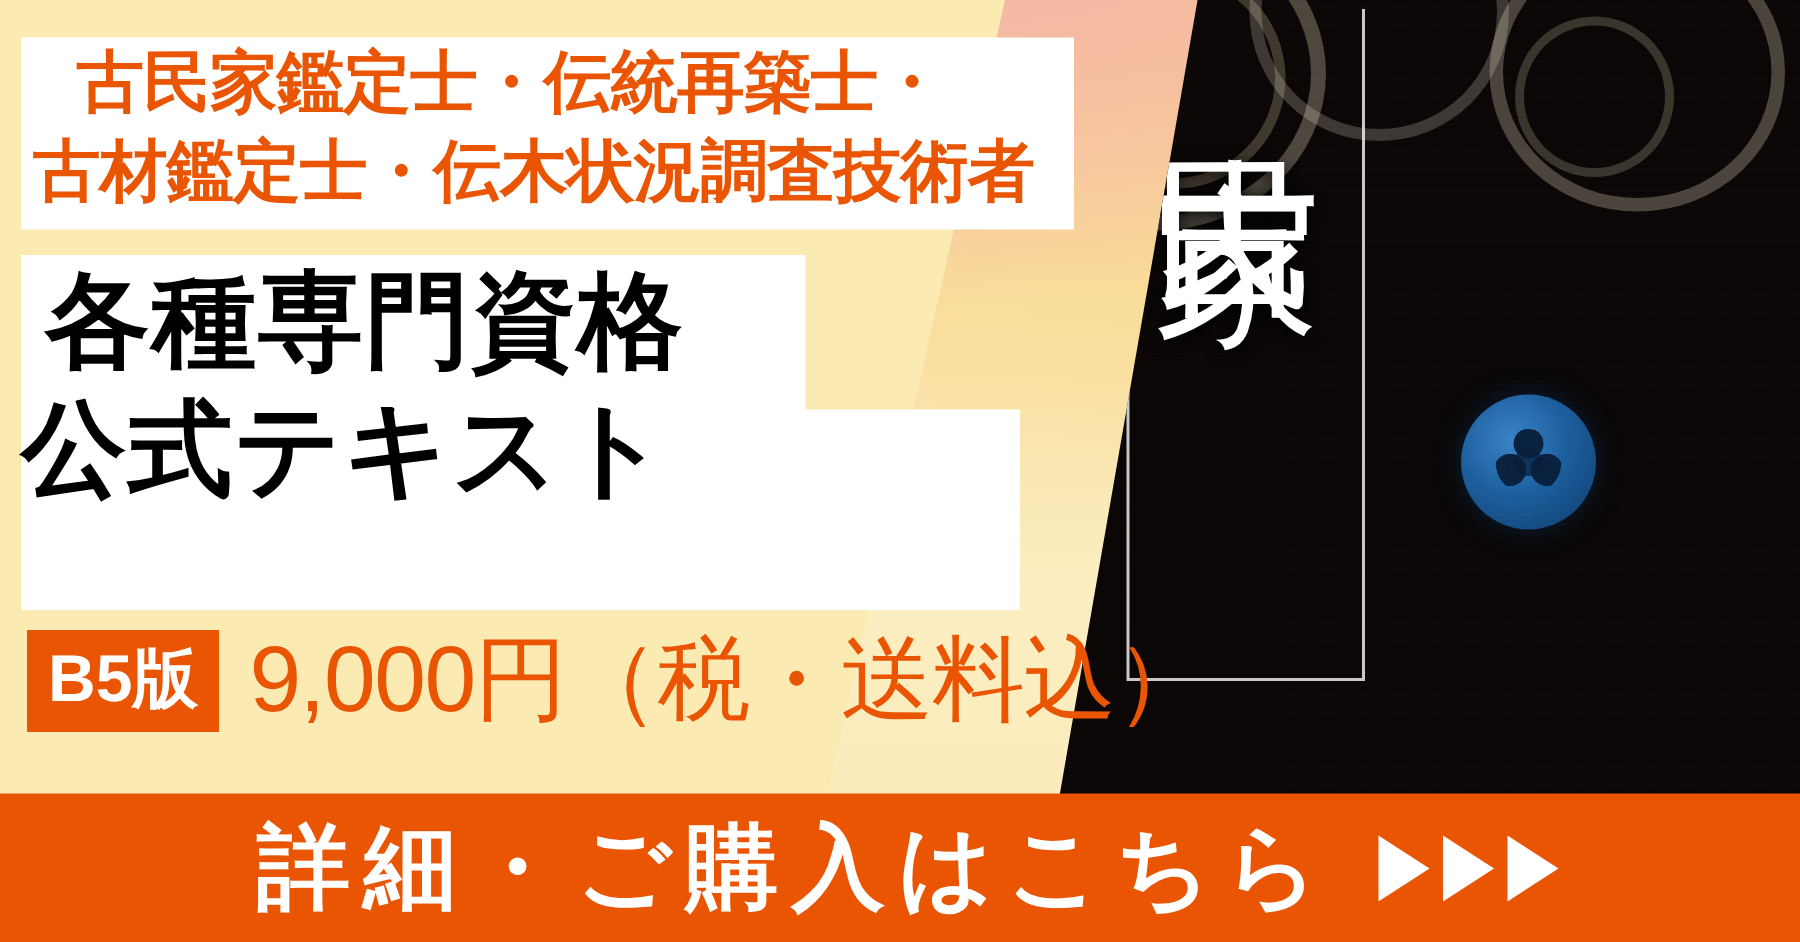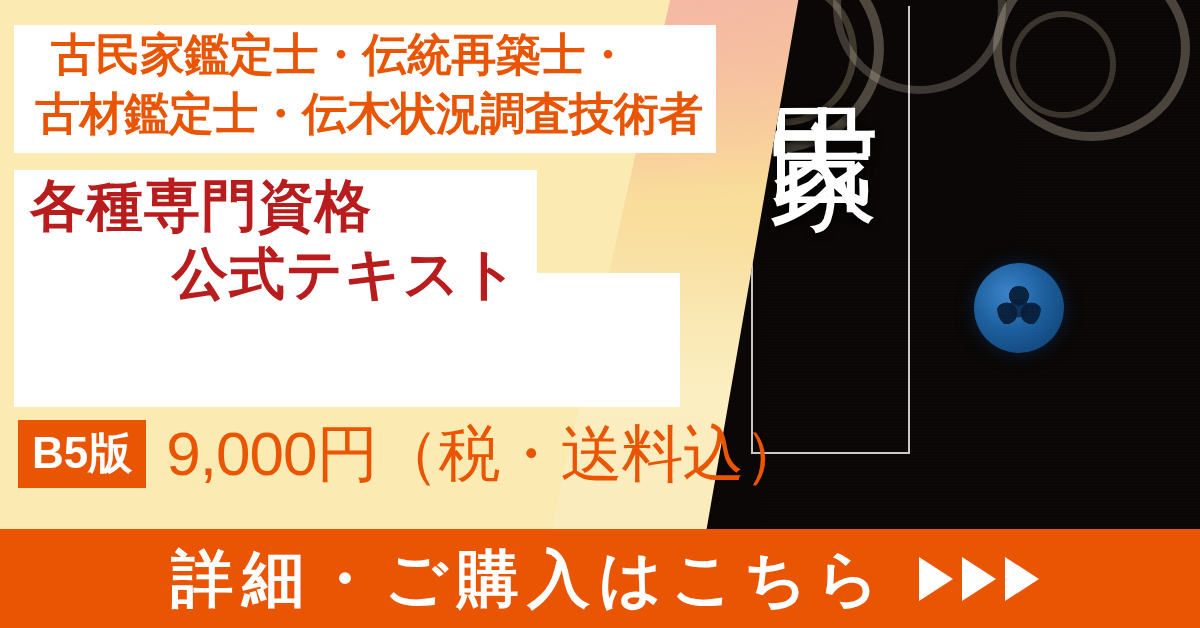--- a/index.html
+++ b/index.html
@@ -142,31 +142,31 @@
   
   .line-top{
     position:absolute;left:16px;top:26px;width:700px;
     color:#ea5504;
     font-size:45px;line-height:1.30;
     font-weight:700;
     letter-spacing:-0.5px;
     white-space:nowrap;
   }
   .line-top .l1{display:block;padding-left:6px;margin-left:29px;}
-  .line-top .l2{display:block;padding-left:6px;text-align:center;}
+  .line-top .l2{display:block;padding-left:6px;}
 
   .headline{
     position:absolute;left:14px;top:172px;width:666px;
-    color:#b91c1c;font-weight:700;
-    font-size:56px;line-height:1.21;
+    color:#000000;font-weight:700;
+    font-size:70px;line-height:1.21;
     letter-spacing:1px;
     white-space:nowrap;
   }
   .headline .h1{display:block;padding-left:16px;}
-  .headline .h2{display:block;padding-left:158px;}
+  .headline .h2{display:block;}
 
   
   .price-row{position:absolute;left:18px;top:420px;display:flex;align-items:center;}
   .badge{
     background:#ea5504;color:#ffffff;
     font-size:44px;font-weight:700;line-height:1;
     padding:11px 14px 13px 14px;
     letter-spacing:0px;
     white-space:nowrap;
   }

